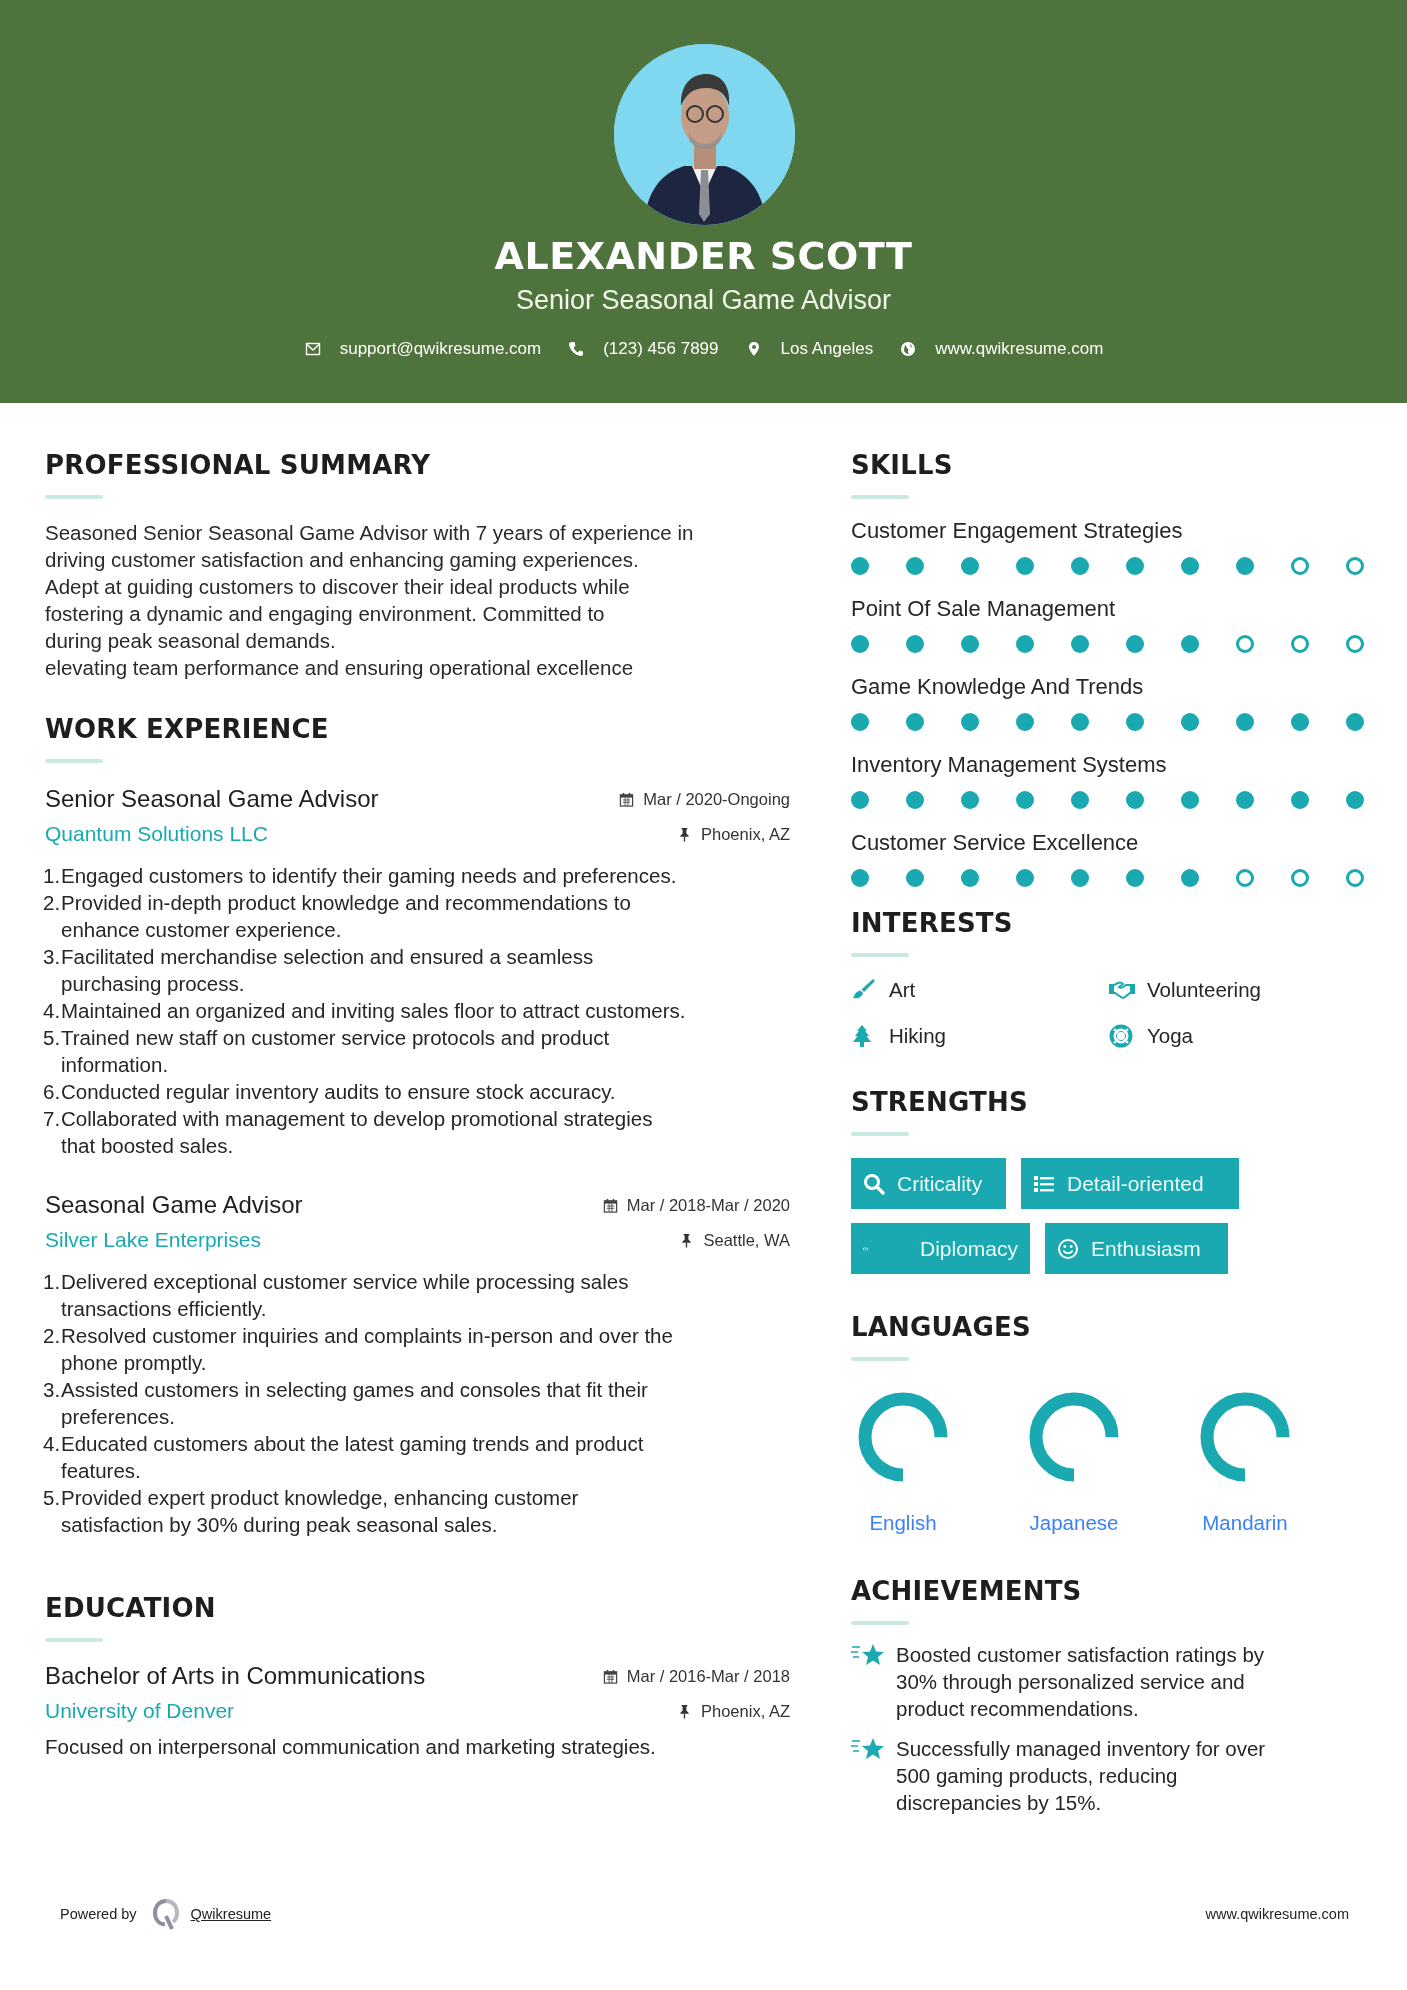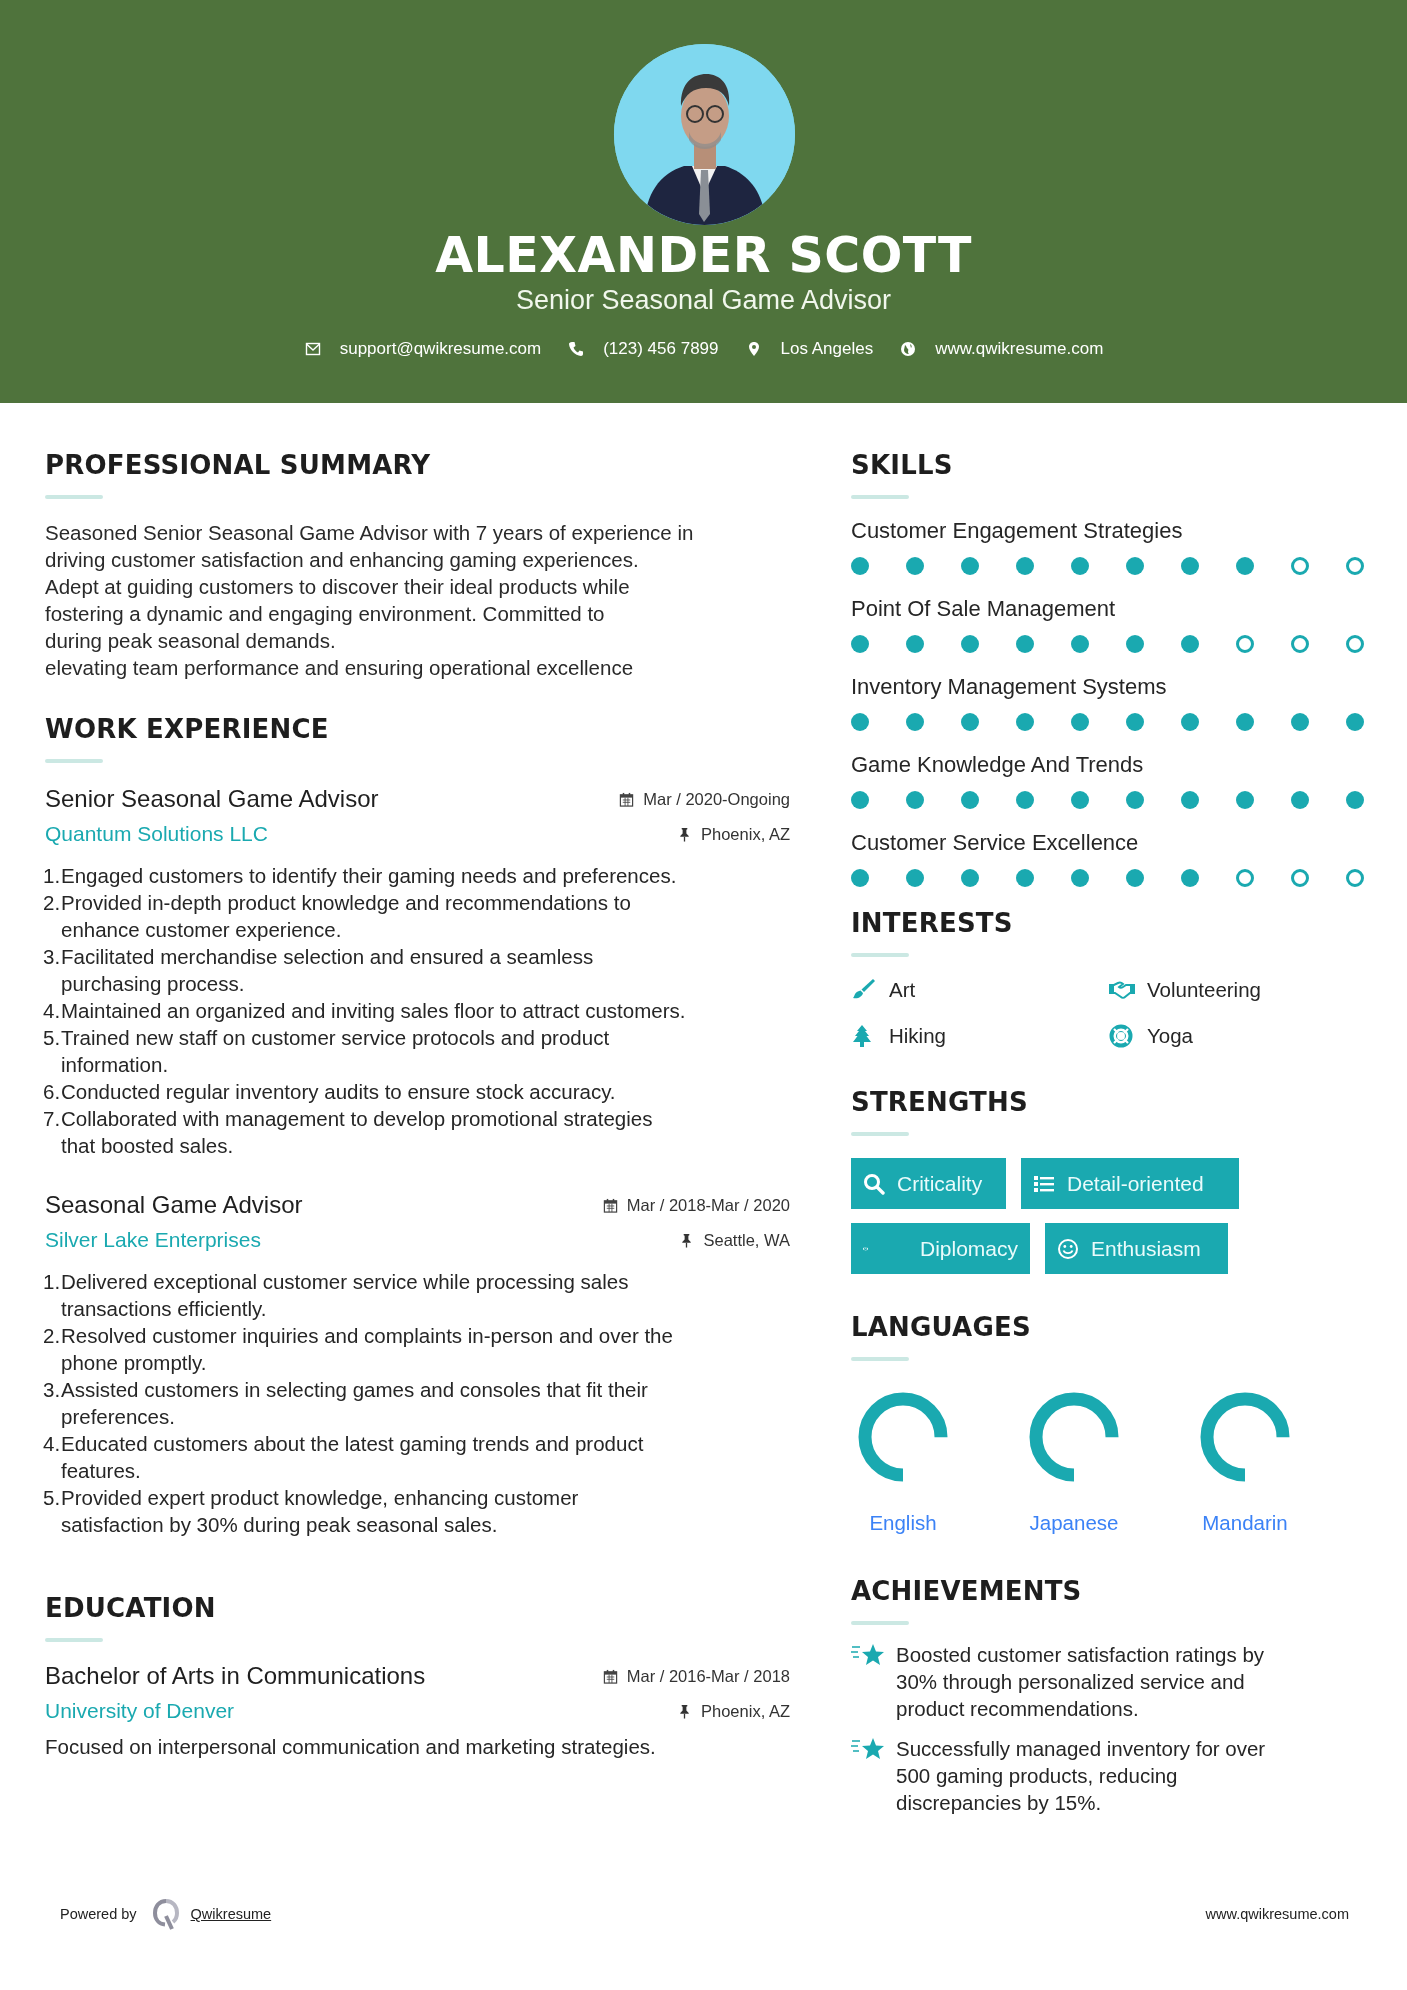--- a/index.html
+++ b/index.html
@@ -5,21 +5,21 @@
   * { box-sizing: border-box; margin: 0; padding: 0; }
   html, body { width: 1407px; height: 1990px; background: #ffffff; overflow: hidden; }
   body { font-family: "Liberation Sans", "DejaVu Sans", sans-serif; color: #222; position: relative; }
 
   
   .header { position: absolute; left: 0; top: 0; width: 1407px; height: 403px; background: #4f733c; }
   .avatar { position: absolute; left: 614px; top: 44px; width: 181px; height: 181px; border-radius: 50%;
             background: #7fd8ef; overflow: hidden; }
   .avatar svg { width: 100%; height: 100%; display: block; }
   .name { position: absolute; left: 0; width: 1407px; top: 226px; text-align: center; color: #fff;
-          font-family: "DejaVu Sans", sans-serif; font-weight: bold; font-size: 49px; letter-spacing: 0.5px; line-height: 60px; }
+          font-family: "DejaVu Sans", sans-serif; font-weight: bold; font-size: 38px; letter-spacing: 0.5px; line-height: 60px; }
   .jobtitle { position: absolute; left: 0; width: 1407px; top: 283px; text-align: center; color: #f1f7ec;
               font-size: 27px; line-height: 34px; }
   .contacts { position: absolute; left: 0; width: 1407px; top: 336px; height: 26px; display: flex; justify-content: center;
               align-items: center; color: #fff; font-size: 17px; }
   .contact { display: flex; align-items: center; margin: 0 13px; }
   .contact .ic { width: 18px; height: 18px; margin-right: 18px; display: inline-flex; align-items: center; justify-content: center; }
   .contact .ic svg { width: 16px; height: 16px; }
 
   
   .left { position: absolute; left: 45px; top: 403px; width: 745px; }
@@ -327,36 +327,36 @@
             <span class="dot full"></span>
             <span class="dot full"></span>
             <span class="dot full"></span>
             <span class="dot full"></span>
             <span class="dot empty"></span>
             <span class="dot empty"></span>
             <span class="dot empty"></span>
           </div>
       </div>
       <div class="skill">
+        <div class="skill-name">Game Knowledge And Trends</div>
+        <div class="dots">
+            <span class="dot full"></span>
+            <span class="dot full"></span>
+            <span class="dot full"></span>
+            <span class="dot full"></span>
+            <span class="dot full"></span>
+            <span class="dot full"></span>
+            <span class="dot full"></span>
+            <span class="dot full"></span>
+            <span class="dot full"></span>
+            <span class="dot full"></span>
+          </div>
+      </div>
+      <div class="skill">
         <div class="skill-name">Inventory Management Systems</div>
-        <div class="dots">
-            <span class="dot full"></span>
-            <span class="dot full"></span>
-            <span class="dot full"></span>
-            <span class="dot full"></span>
-            <span class="dot full"></span>
-            <span class="dot full"></span>
-            <span class="dot full"></span>
-            <span class="dot full"></span>
-            <span class="dot full"></span>
-            <span class="dot full"></span>
-          </div>
-      </div>
-      <div class="skill">
-        <div class="skill-name">Game Knowledge And Trends</div>
         <div class="dots">
             <span class="dot full"></span>
             <span class="dot full"></span>
             <span class="dot full"></span>
             <span class="dot full"></span>
             <span class="dot full"></span>
             <span class="dot full"></span>
             <span class="dot full"></span>
             <span class="dot full"></span>
             <span class="dot full"></span>

